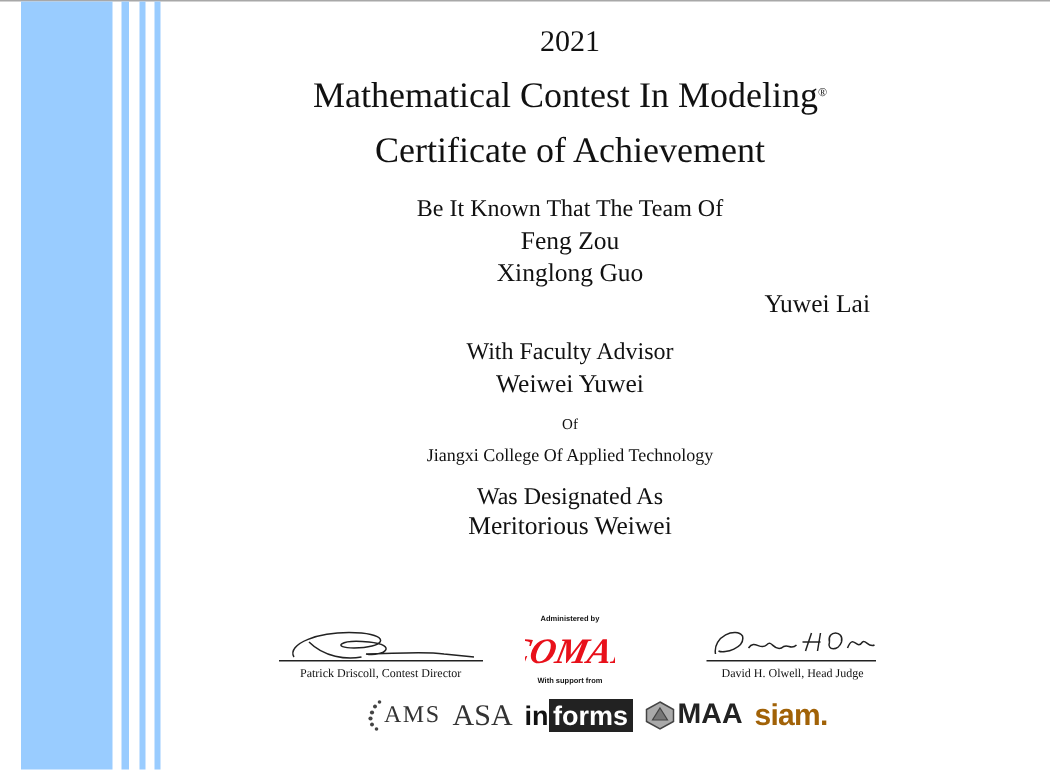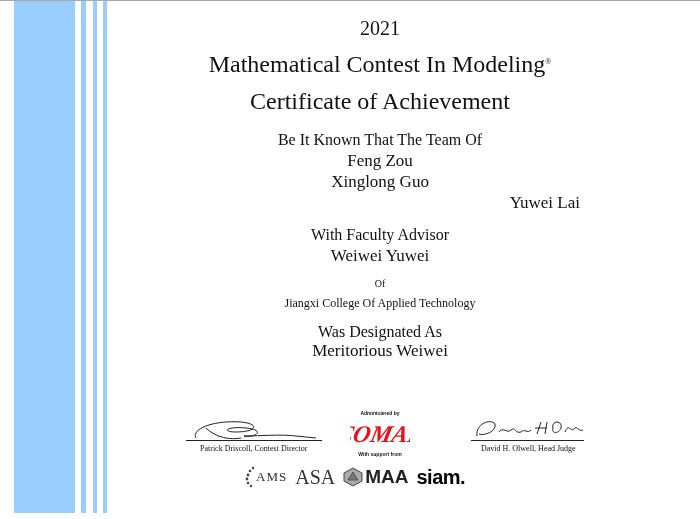--- a/index.html
+++ b/index.html
@@ -32,26 +32,26 @@
   .sigcap { position:absolute; top:444px; font-size:8px; white-space:nowrap; }
   .cap-left { left:200px; }
   .cap-right { left:481px; }
   .sigsvg { position:absolute; }
   .admin { position:absolute; left:340px; top:410px; width:80px; text-align:center;
            font-family:"Liberation Sans", sans-serif; font-size:5px; font-weight:bold; }
   .support { position:absolute; left:340px; top:451px; width:80px; text-align:center;
            font-family:"Liberation Sans", sans-serif; font-size:5px; font-weight:bold; }
   .comap { position:absolute; left:350px; top:416px; width:60px; height:33px; }
   .logos { position:absolute; top:463px; left:244px; height:28px; display:flex; align-items:center; gap:8px; }
-  .ams { font-family:"Liberation Serif", serif; font-size:13px; color:#333; letter-spacing:1px; display:flex; align-items:center; }
+  .ams { font-family:"Liberation Serif", serif; font-size:16px; color:#333; letter-spacing:1px; display:flex; align-items:center; }
   .asa { font-family:"Liberation Serif", serif; font-size:20px; color:#333; }
   .informs { font-family:"Liberation Sans", sans-serif; font-weight:bold; font-size:18px; display:flex; align-items:center; }
   .informs .box { background:#222; color:#fff; padding:0 3px; height:22px; line-height:22px; }
   .maa { font-family:"Liberation Sans", sans-serif; font-weight:bold; font-size:19px; color:#222; display:flex; align-items:center; gap:2px; }
-  .siam { font-family:"Liberation Sans", sans-serif; font-weight:bold; font-size:20px; color:#000000; letter-spacing:-0.5px; }
+  .siam { font-family:"Liberation Sans", sans-serif; font-weight:bold; font-size:20px; color:#a16207; letter-spacing:-0.5px; }
 </style>
 </head>
 <body>
 
 <div class="topline"></div>
 <div class="stripe s1"></div>
 <div class="stripe s2"></div>
 <div class="stripe s3"></div>
 <div class="stripe s4"></div>
 
@@ -98,20 +98,24 @@
       <circle cx="9" cy="3" r="1.2" fill="#444"></circle>
         <circle cx="6" cy="6" r="1.3" fill="#444"></circle>
       <circle cx="4" cy="10" r="1.4" fill="#444"></circle>
         <circle cx="3" cy="14" r="1.4" fill="#444"></circle>
       <circle cx="4" cy="18" r="1.3" fill="#444"></circle>
         <circle cx="7" cy="21" r="1.2" fill="#444"></circle>
     </svg>
     <span>AMS</span>
   </div>
   <div class="asa"><span>ASA</span></div>
+  <div class="informs">
+      <span>in</span>
+      <span class="box">forms</span>
+    </div>
   <div class="maa">
     <svg width="20" height="20" viewBox="0 0 20 20">
       <polygon points="10,1 19,6 19,14 10,19 1,14 1,6" fill="#aaa" stroke="#444" stroke-width="1"></polygon>
       <polygon points="10,5 15,13 5,13" fill="#777" stroke="#444" stroke-width="0.8"></polygon>
     </svg>
     <span>MAA</span>
   </div>
   <div class="siam">siam.</div>
 </div>
 

